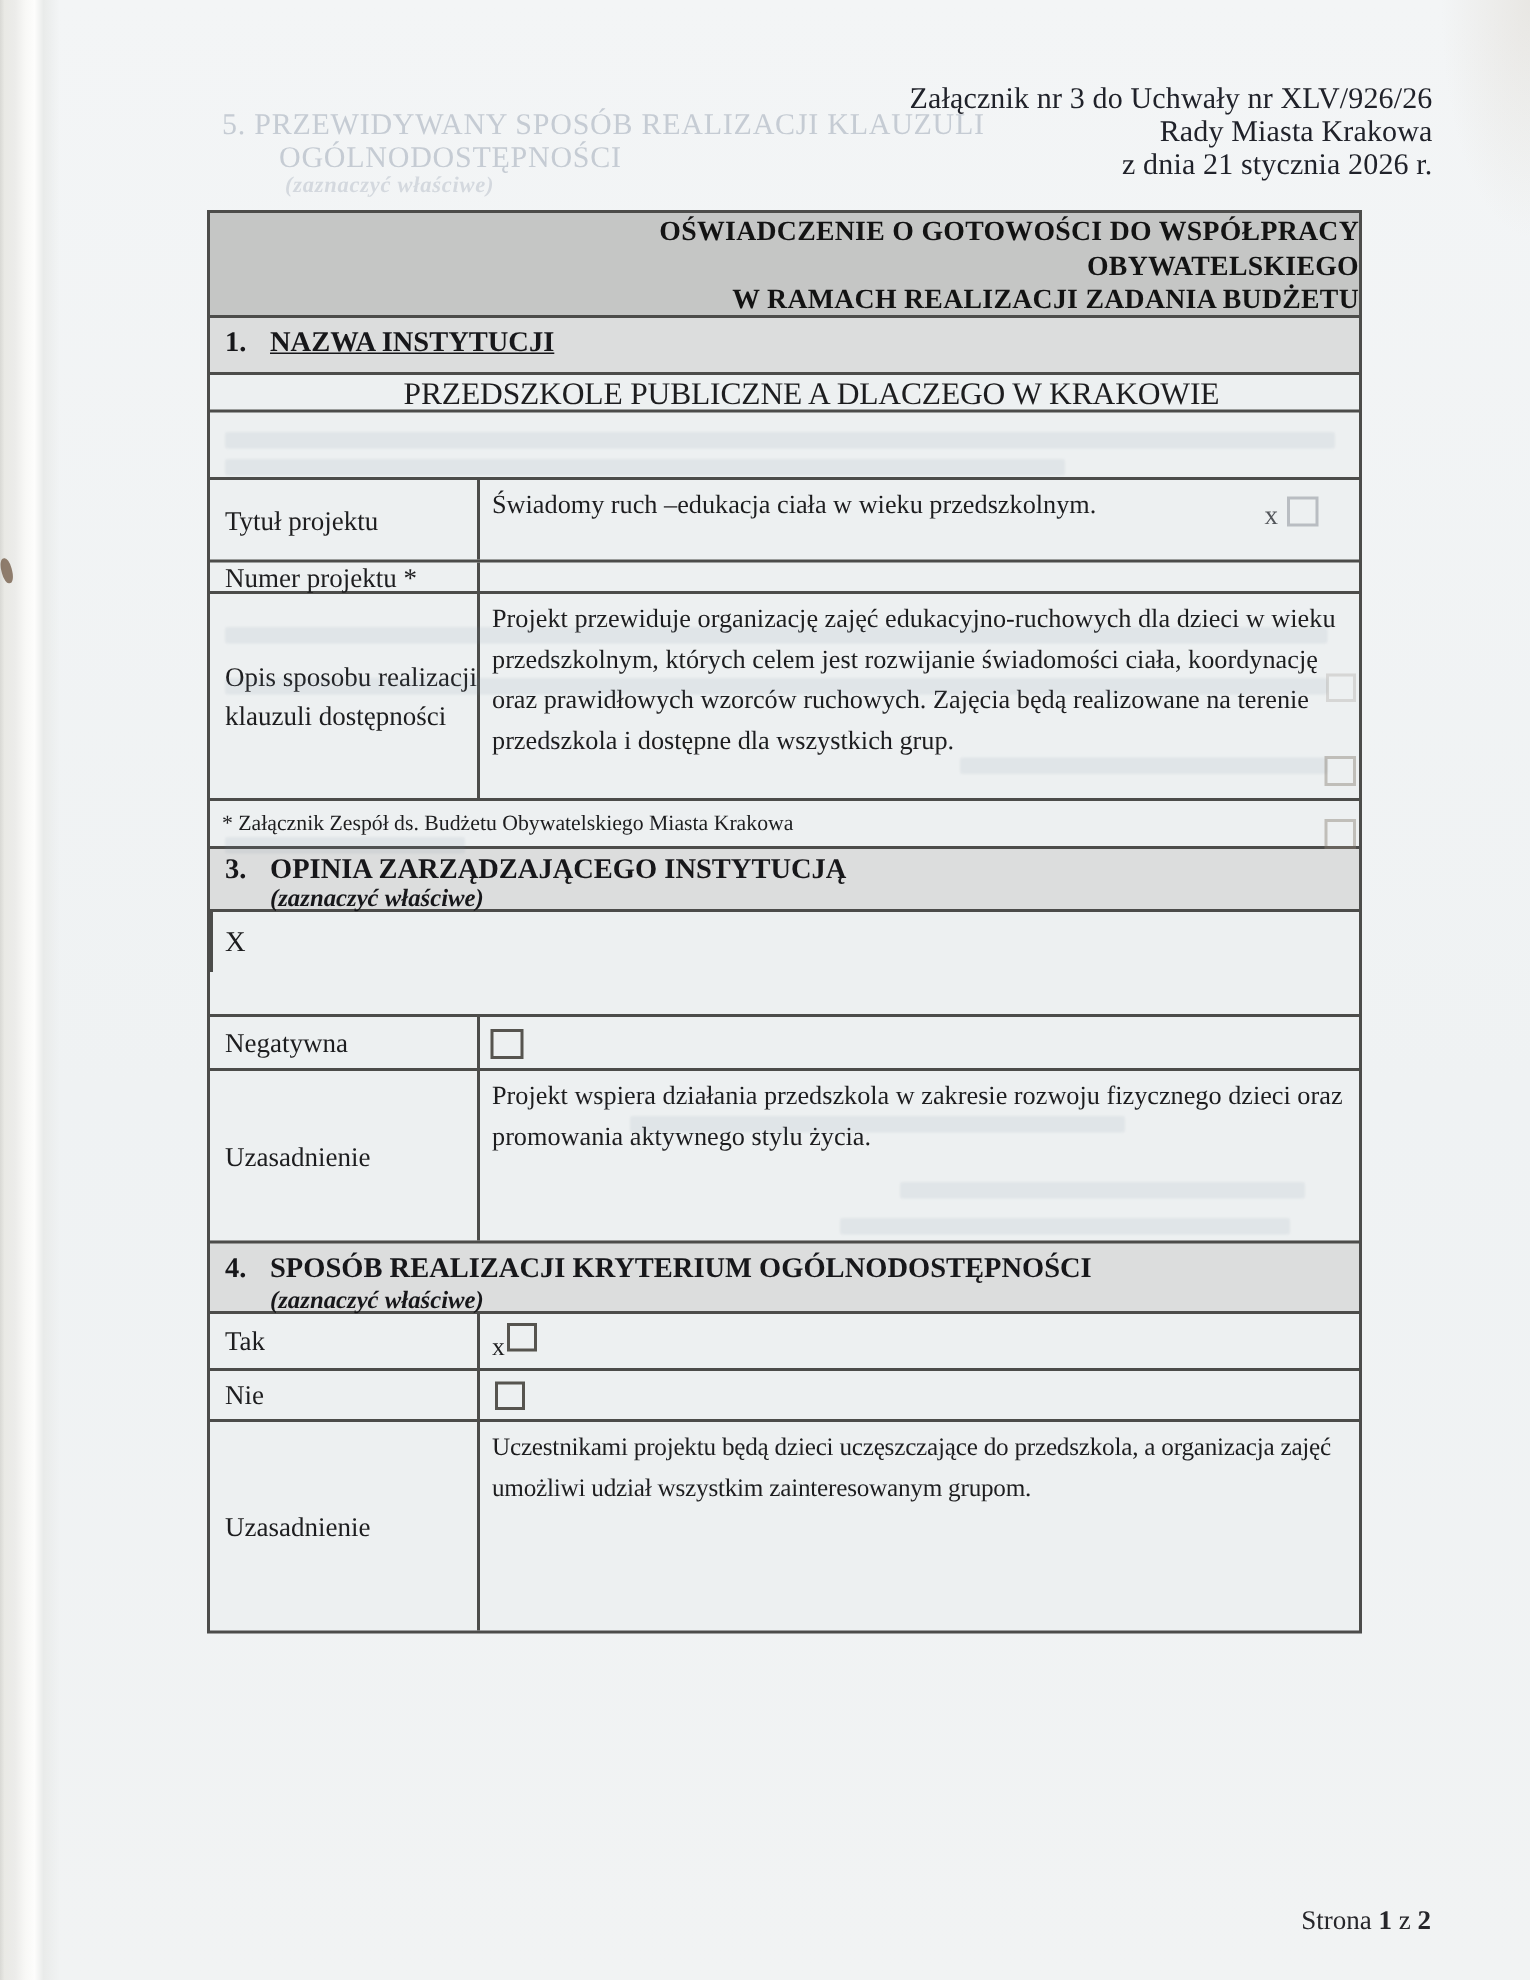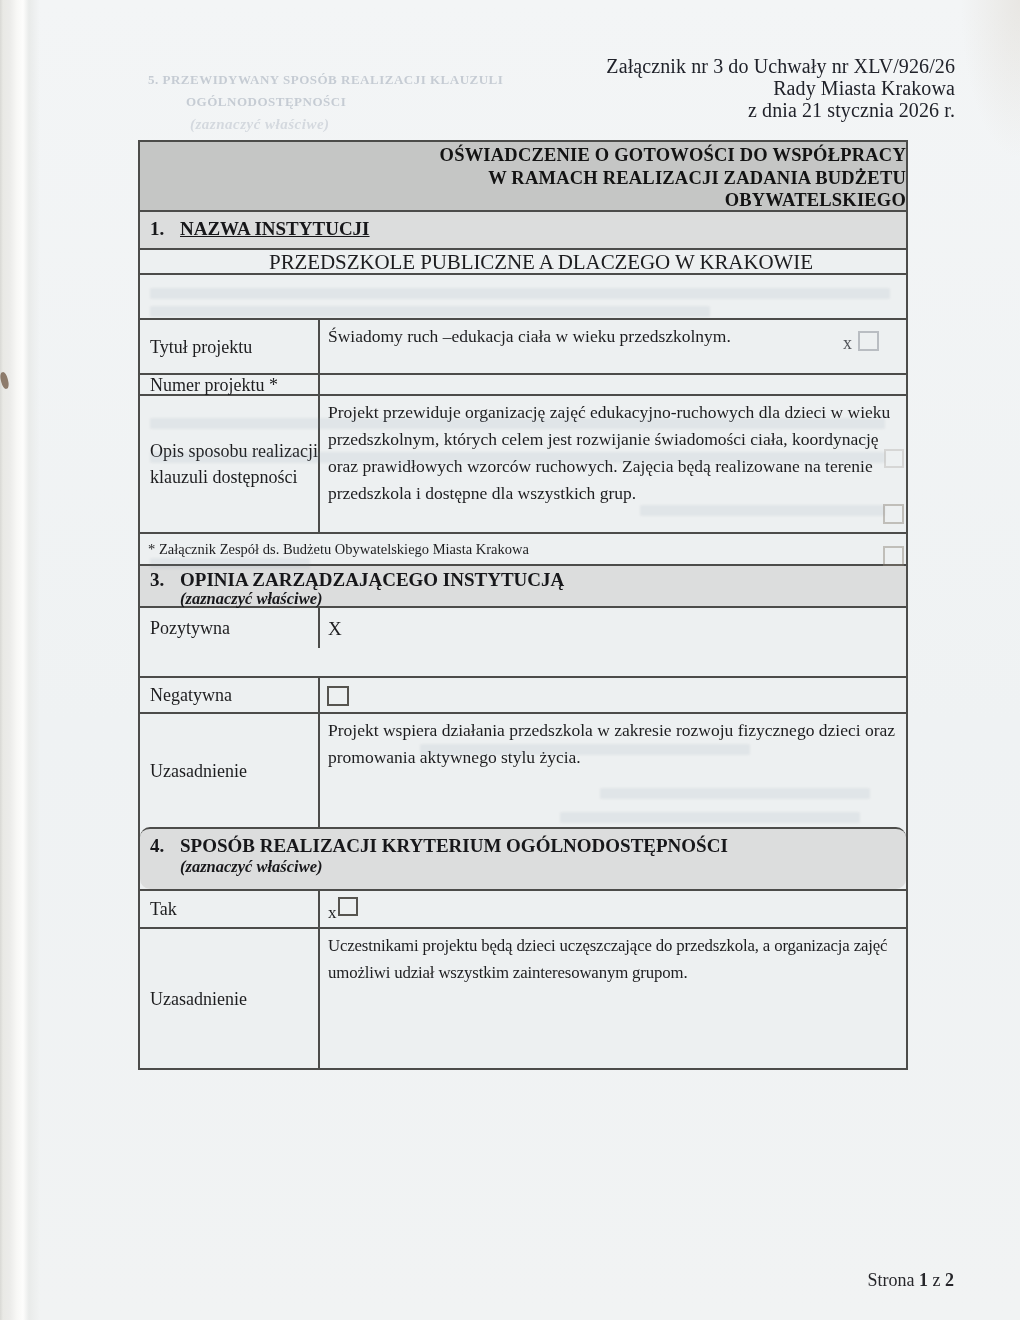--- a/index.html
+++ b/index.html
@@ -27,21 +27,21 @@
     background:#6f5743;border-radius:45%;transform:rotate(-14deg);opacity:.75;
   }
   
   .attach{
     position:absolute;top:55px;right:65px;text-align:right;z-index:3;
     font-size:20px;line-height:22px;color:#20222a;letter-spacing:.1px;
   }
   
   .ghost{position:absolute;inset:0;z-index:3;pointer-events:none;}
   .ghost *{position:absolute;}
-  .g-text{color:rgba(104,117,139,.32);filter:blur(.5px);font-weight:bold;font-size:13px;letter-spacing:.5px;white-space:nowrap;}
+  .g-text{color:rgba(104,117,139,.32);filter:blur(.5px);font-weight:normal;font-size:20px;letter-spacing:.5px;white-space:nowrap;}
   .g-italic{font-style:italic;font-weight:600;font-size:15px;color:rgba(104,117,139,.22);}
   .g-bar{height:11px;background:rgba(118,133,156,.10);border-radius:2px;filter:blur(.8px);}
   .g-box{border:2px solid rgba(138,128,118,.45);background:transparent;}
   .g-x{font-size:18px;color:rgba(38,41,47,.78);font-family:"Liberation Serif",serif;}
   .g-xbox{border:2px solid rgba(100,106,118,.38);width:17px;height:16px;}
   
   .ftable{
     position:absolute;left:138px;top:140px;width:770px;z-index:2;
     border:2px solid #4c4c4a;box-sizing:border-box;background:#edf0f1;
   }
@@ -55,21 +55,21 @@
   .sechead{background:#dcdddd;display:block;color:#17171a;}
   .sec-line{padding-left:10px;font-weight:bold;font-size:19px;white-space:nowrap;}
   .sec-num{display:inline-block;width:30px;}
   .sec-line2{padding-left:40px;font-weight:bold;font-size:19px;white-space:nowrap;}
   .sec-sub{padding-left:40px;font-style:italic;font-weight:600;font-size:16.5px;}
   .h38{height:38px;line-height:34px;text-decoration:underline;}
   .h67{height:67px;padding-top:5px;line-height:28px;}
   .h42{height:42px;padding-top:3px;}
   .h42 .sec-line{line-height:21px;}
   .h42 .sec-sub{line-height:18px;}
-  .h50{height:62px;padding-top:6px;border-radius:10px;}
+  .h50{height:47px;padding-top:6px;}
   .h50 .sec-line{line-height:22px;}
   .h50 .sec-sub{line-height:19px;}
   .inst{height:25px;display:block;text-align:center;font-size:21px;line-height:24px;letter-spacing:-.1px;padding-left:36px;}
   .emptyrow{height:45px;}
   .cell-label{
     width:178px;box-sizing:border-box;padding-left:10px;font-size:18px;
     display:flex;flex-direction:column;justify-content:center;line-height:26px;
   }
   .cell-value{
     flex:1;box-sizing:border-box;border-left:2px solid #4c4c4a;position:relative;
@@ -120,22 +120,22 @@
   <div class="attach">
     <div>Załącznik nr 3 do Uchwały nr XLV/926/26</div>
     <div>Rady Miasta Krakowa</div>
     <div>z dnia 21 stycznia 2026 r.</div>
   </div>
 
   <div class="ftable">
 
     <div class="row first titlebar">
       <div>OŚWIADCZENIE O GOTOWOŚCI DO WSPÓŁPRACY</div>
+      <div>OBYWATELSKIEGO</div>
       <div>W RAMACH REALIZACJI ZADANIA BUDŻETU</div>
-      <div>OBYWATELSKIEGO</div>
     </div>
 
     <div class="row sechead h38">
       <div class="sec-line"><span class="sec-num">1.</span><span>NAZWA INSTYTUCJI</span></div>
     </div>
 
     <div class="row inst">
       <span>PRZEDSZKOLE PUBLICZNE A DLACZEGO W KRAKOWIE</span>
     </div>
 
@@ -160,21 +160,20 @@
     <div class="row footnote">
       <span>* Załącznik Zespół ds. Budżetu Obywatelskiego Miasta Krakowa</span>
     </div>
 
     <div class="row sechead h42">
       <div class="sec-line"><span class="sec-num">3.</span><span>OPINIA ZARZĄDZAJĄCEGO INSTYTUCJĄ</span></div>
       <div class="sec-sub">(zaznaczyć właściwe)</div>
     </div>
 
     <div class="row hp42">
-      <div class="cell-label">Pozytywna</div>
       <div class="cell-value"><span class="xmark-pos">X</span></div>
     </div>
 
     <div class="row h36">
       <div class="cell-label">Negatywna</div>
       <div class="cell-value">
           <span class="checkbox cb-neg"></span>
         </div>
     </div>
 
@@ -189,20 +188,26 @@
     </div>
 
     <div class="row h38r">
       <div class="cell-label">Tak</div>
       <div class="cell-value">
         <span class="x-yes">x</span>
         <span class="checkbox cb-yes"></span>
       </div>
     </div>
 
+    <div class="row h34">
+      <div class="cell-label">Nie</div>
+      <div class="cell-value">
+          <span class="checkbox cb-no"></span>
+        </div>
+    </div>
 
     <div class="row h141">
       <div class="cell-label">Uzasadnienie</div>
       <div class="cell-value tight">Uczestnikami projektu będą dzieci uczęszczające do przedszkola, a organizacja zajęć umożliwi udział wszystkim zainteresowanym grupom.</div>
     </div>
 
   </div>
 
   <div class="pagefoot">
     <span>Strona</span>

